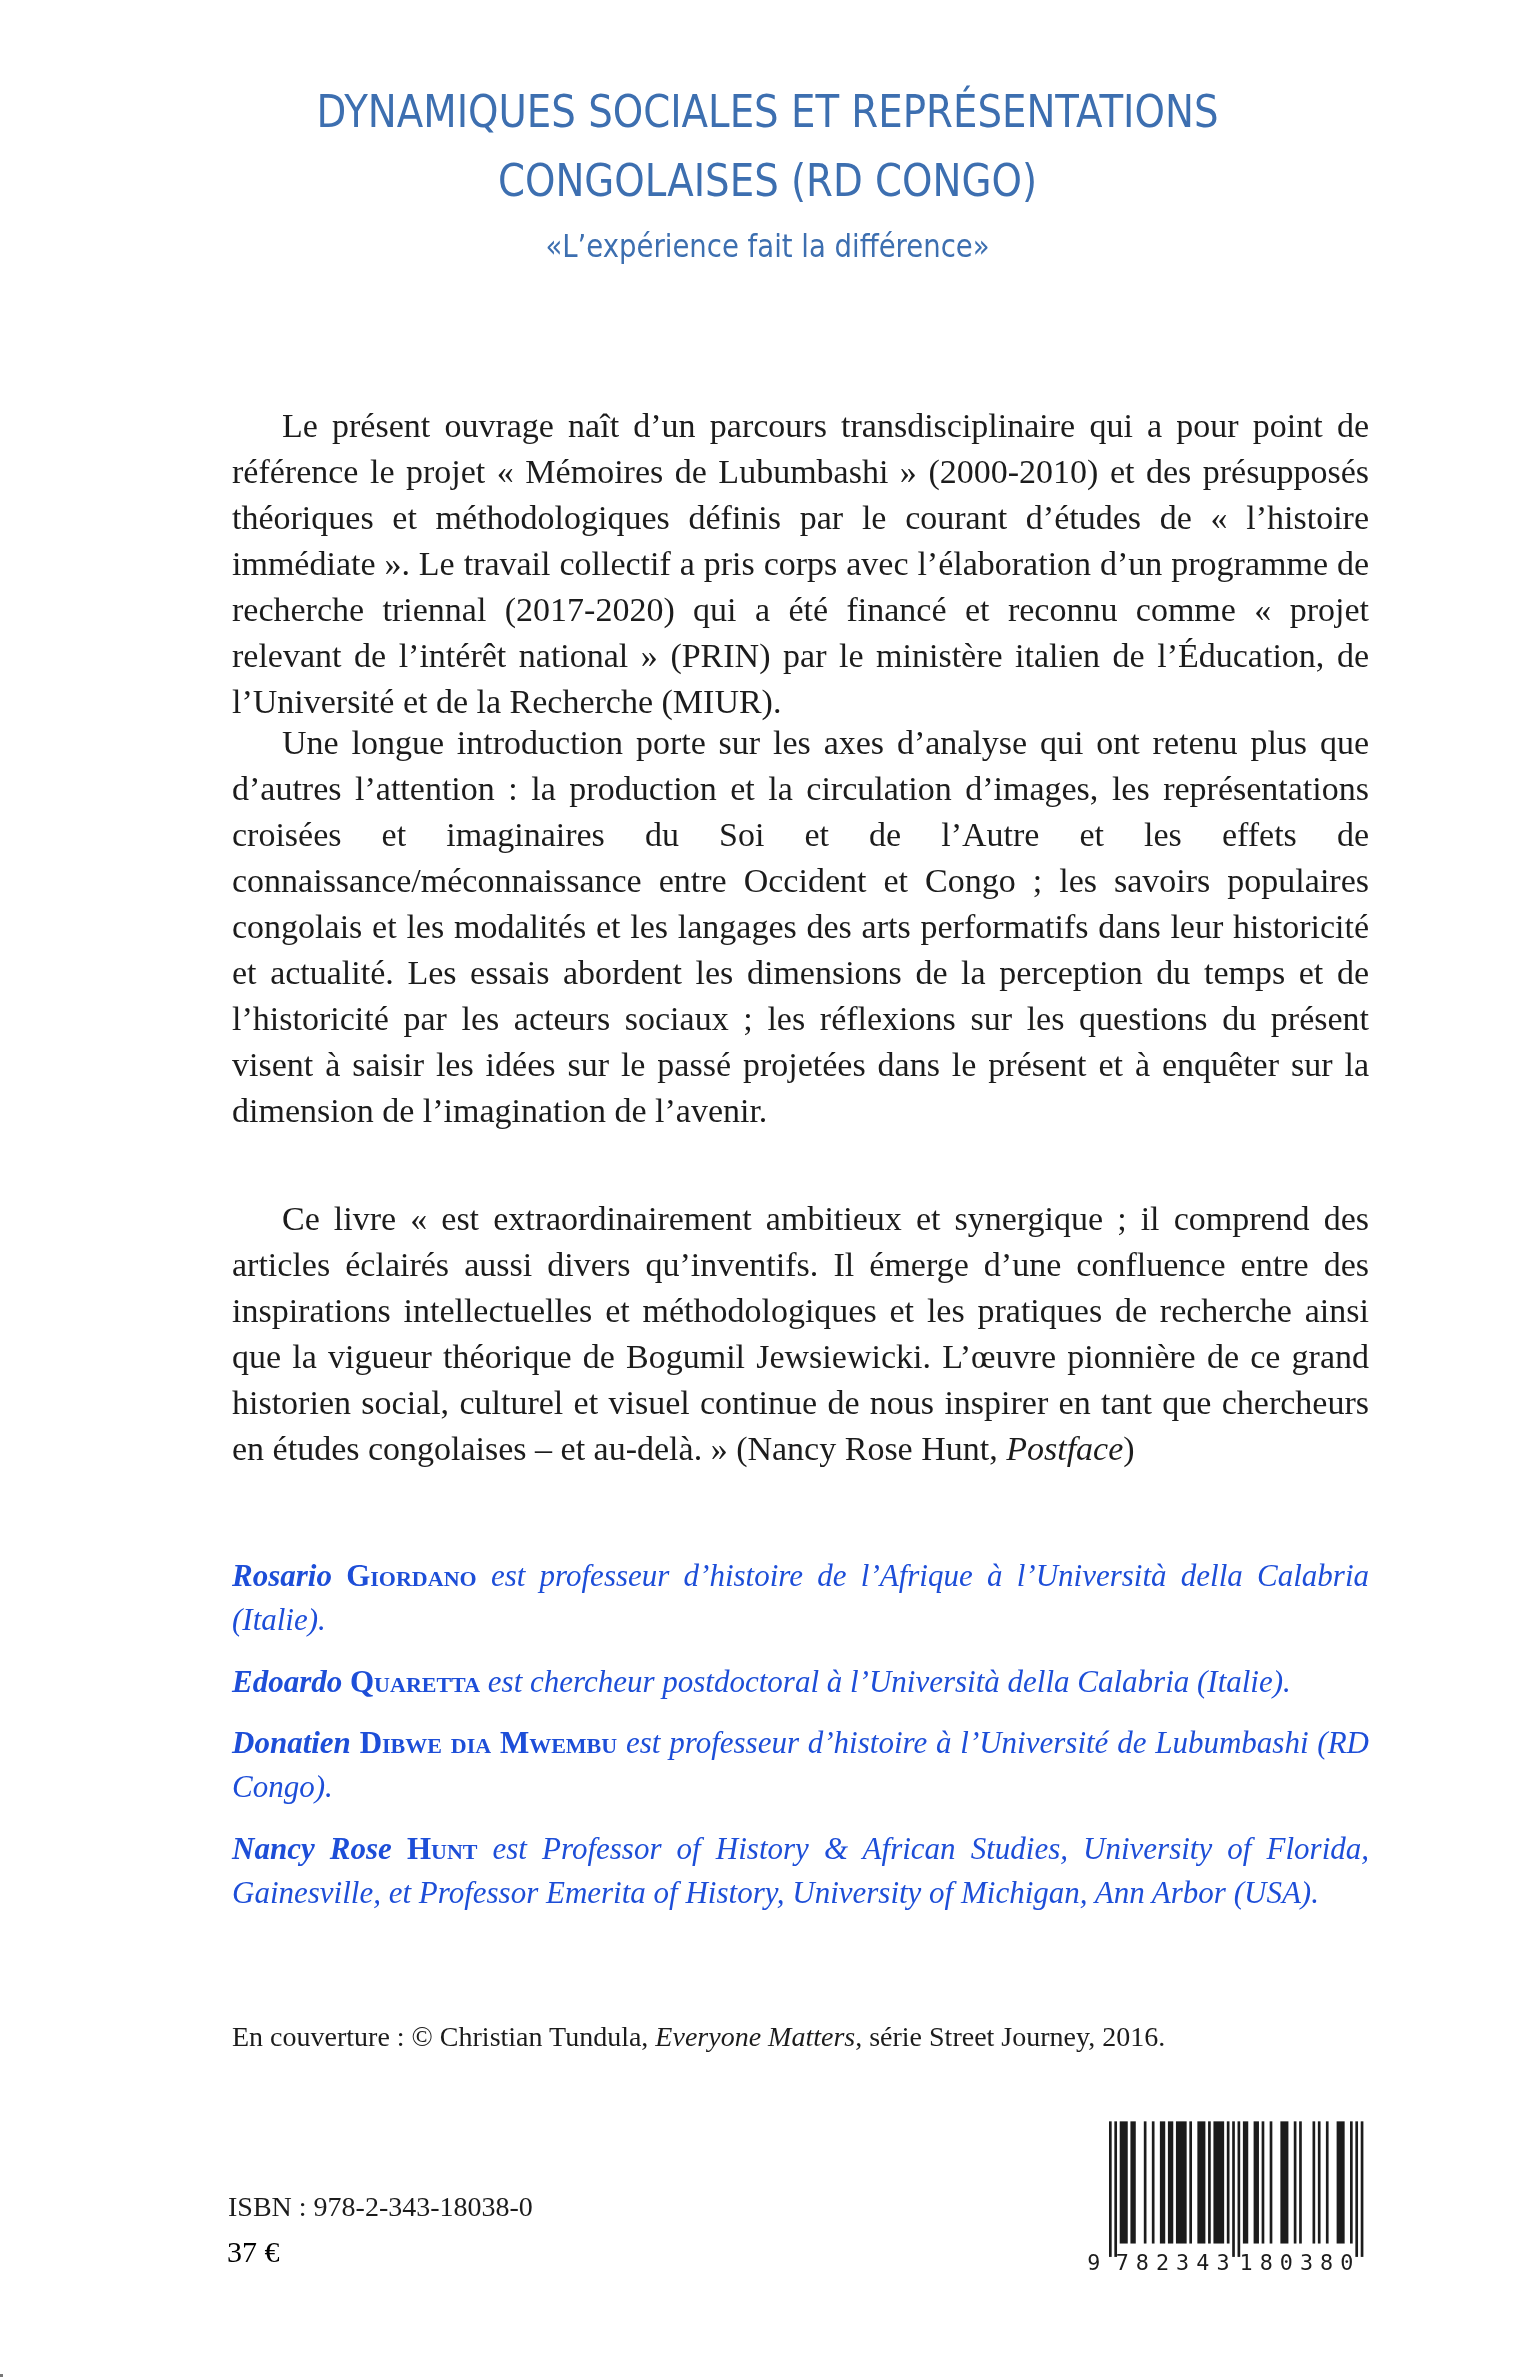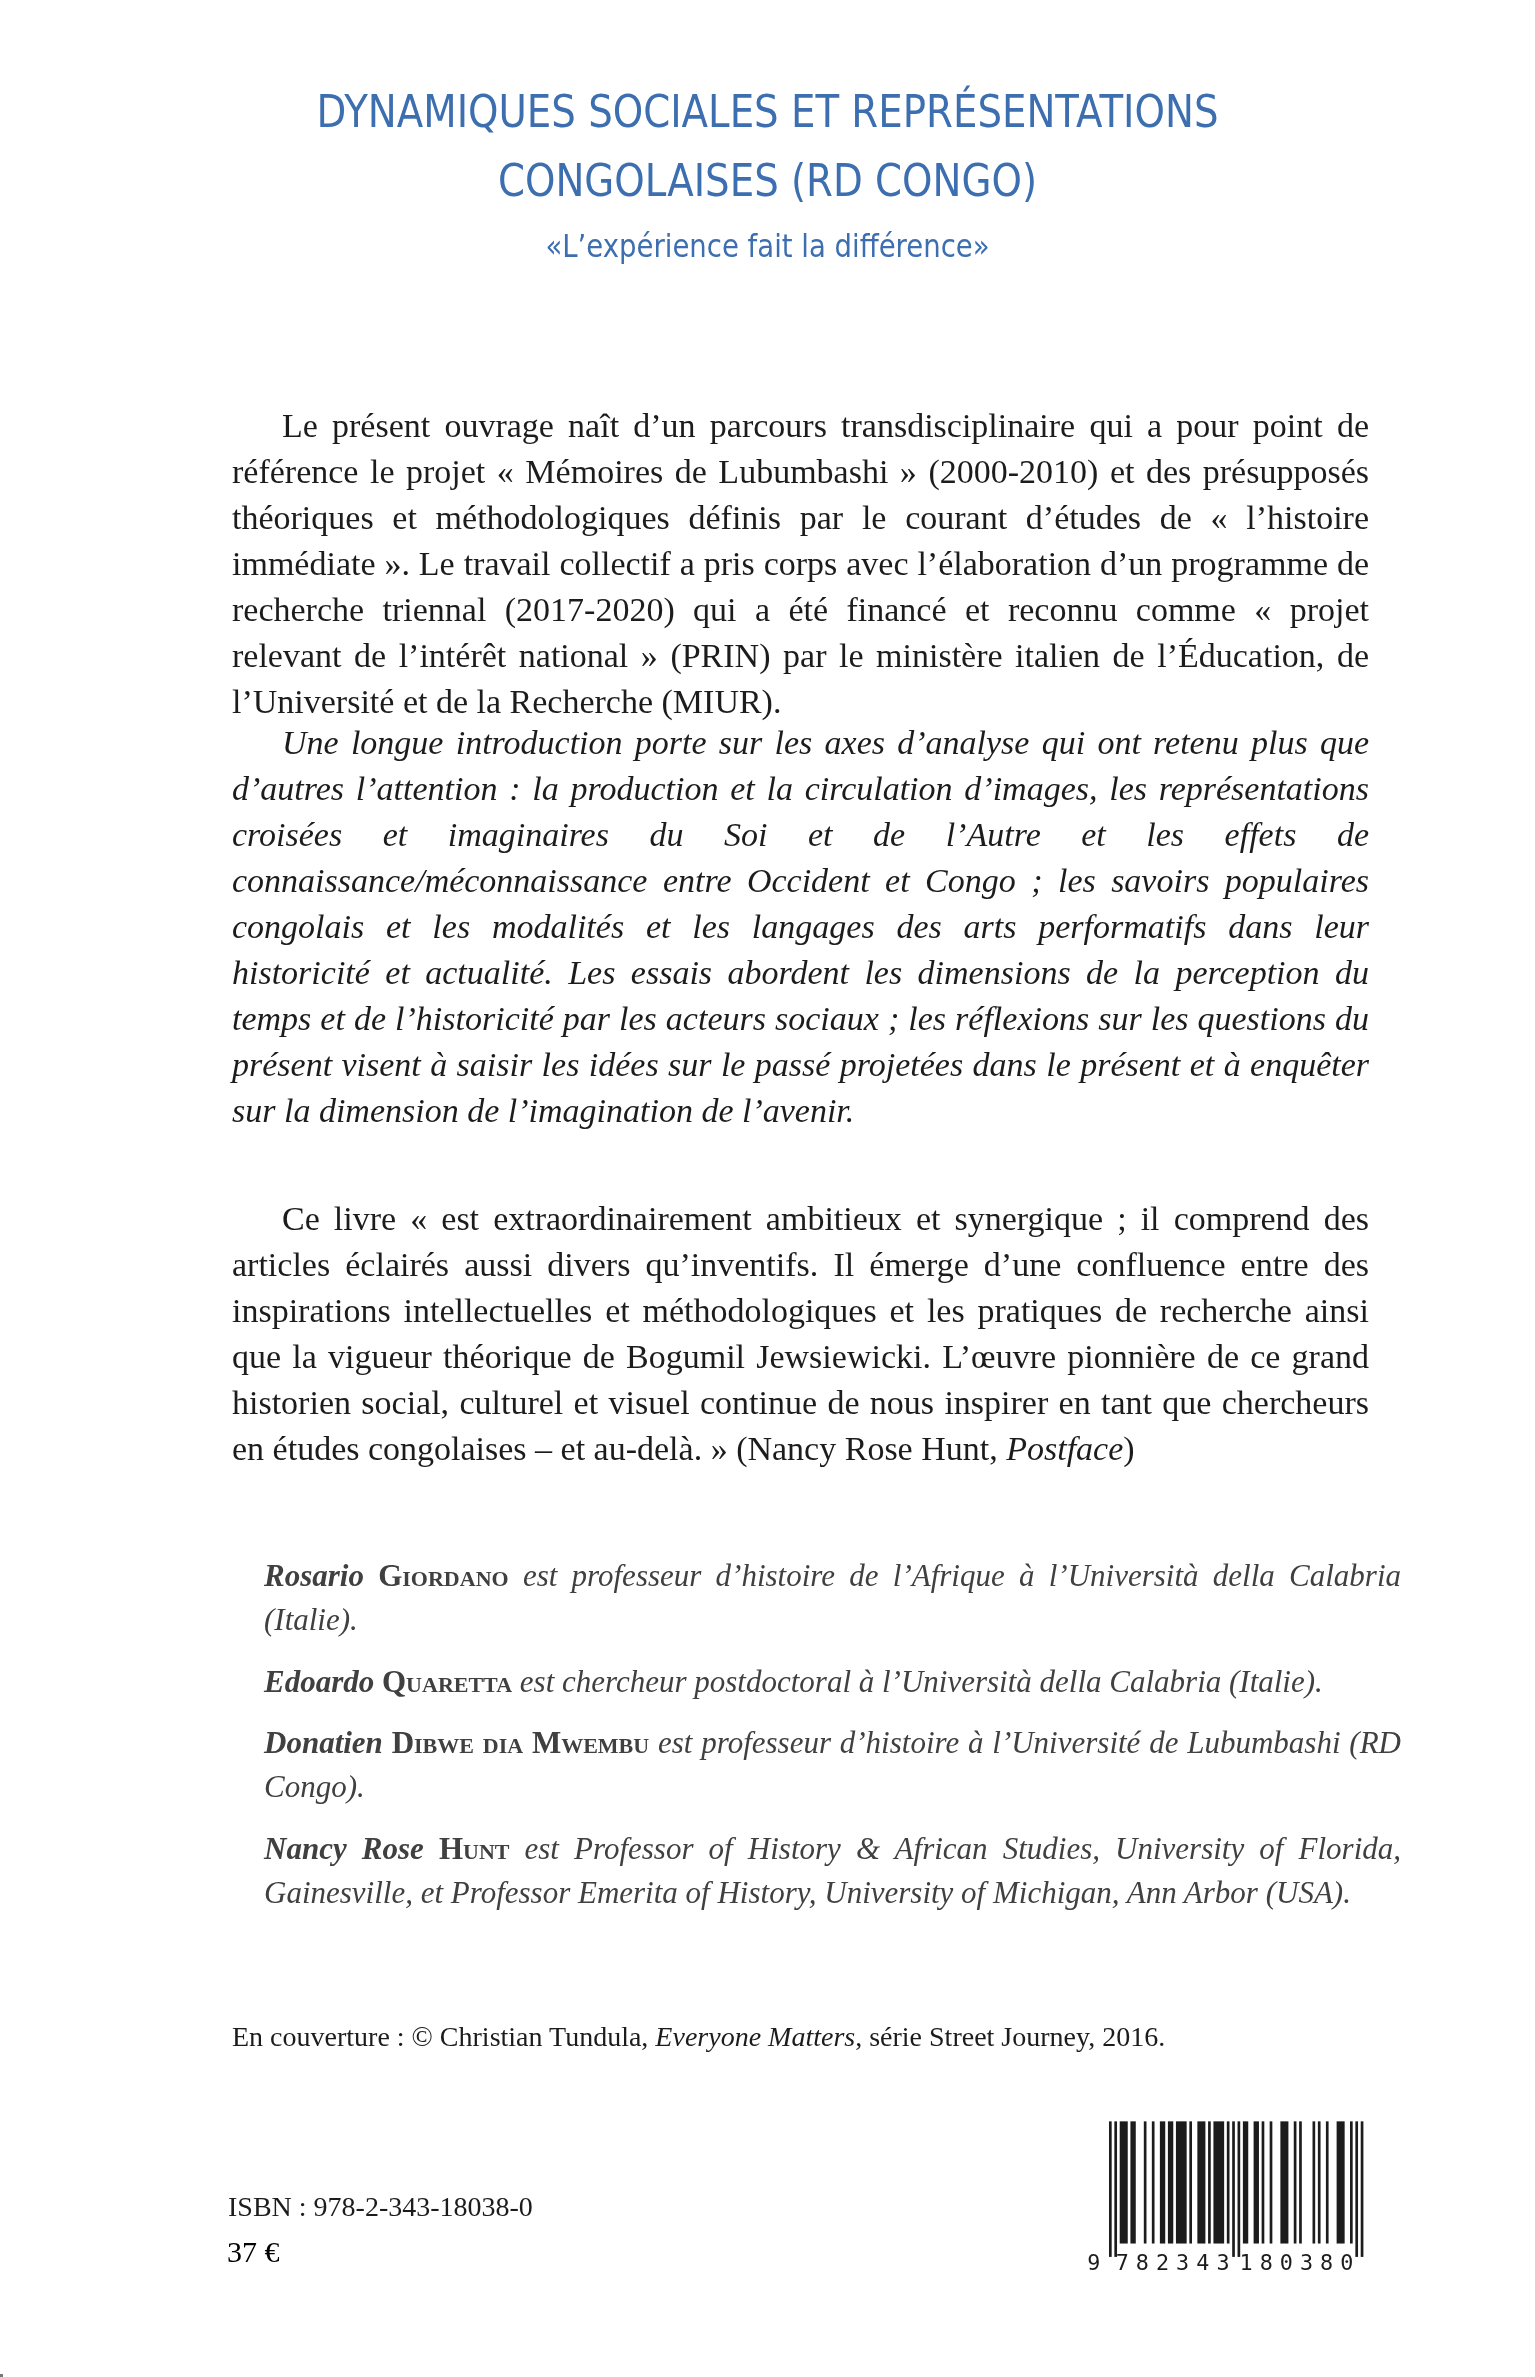--- a/index.html
+++ b/index.html
@@ -10,26 +10,26 @@
     font-family:"DejaVu Sans", sans-serif; color:#3d6fb0; }
   .title { top:77px; font-size:45px; line-height:69px; letter-spacing:0px; transform:scaleX(0.86); transform-origin:center top; }
   .title span { display:block; }
   .subtitle { top:225px; font-size:32px; line-height:42px; transform:scaleX(0.86); transform-origin:center top; }
 
   .body-text { position:absolute; left:232px; width:1137px;
     font-family:"Liberation Serif", serif; font-size:34px; line-height:46px;
     text-align:justify; color:#1c1c1c; }
   .body-text p { margin:0; text-indent:50px; }
   .p1 { top:378px;margin-top:25px; }
-  .p2 { top:720px;font-style:italic; }
+  .p2 { top:720px; }
   .p3 { top:1196px; }
 
   .authors { position:absolute; left:232px; width:1137px; top:1554px;
     font-family:"Liberation Serif", serif; font-size:31px; line-height:44px;
-    text-align:justify; color:#404040;margin-left:32px; }
+    text-align:justify; color:#1d4ed8; }
   .authors p { margin:0 0 17.6px 0; font-style:italic; }
   .authors .name { font-weight:bold; font-style:italic; }
   .authors .surname { font-weight:bold; font-style:normal; font-variant:small-caps; }
 
   .credit { position:absolute; left:232px; top:2018px; width:1137px;
     font-family:"Liberation Serif", serif; font-size:28px; line-height:38px; color:#1c1c1c; }
   .credit i { font-style:italic; }
 
   .isbn { position:absolute; left:228px; top:2188px;
     font-family:"Liberation Serif", serif; font-size:28px; line-height:38px; color:#1c1c1c; }

